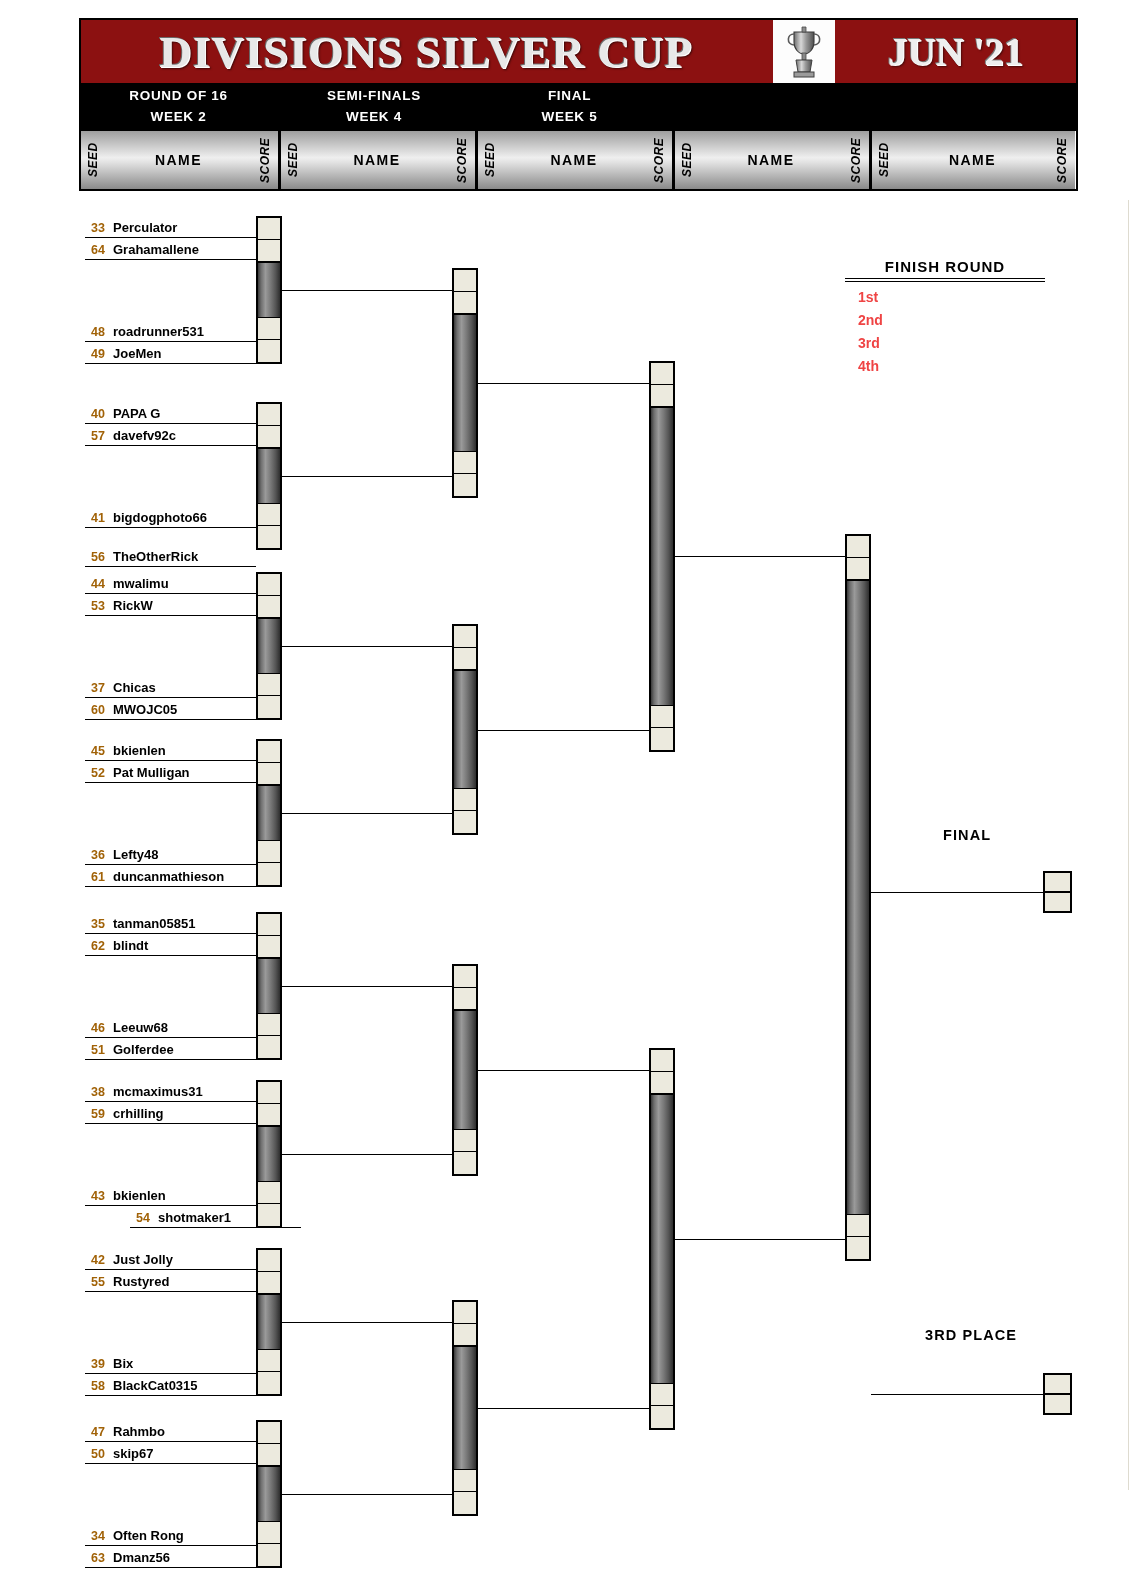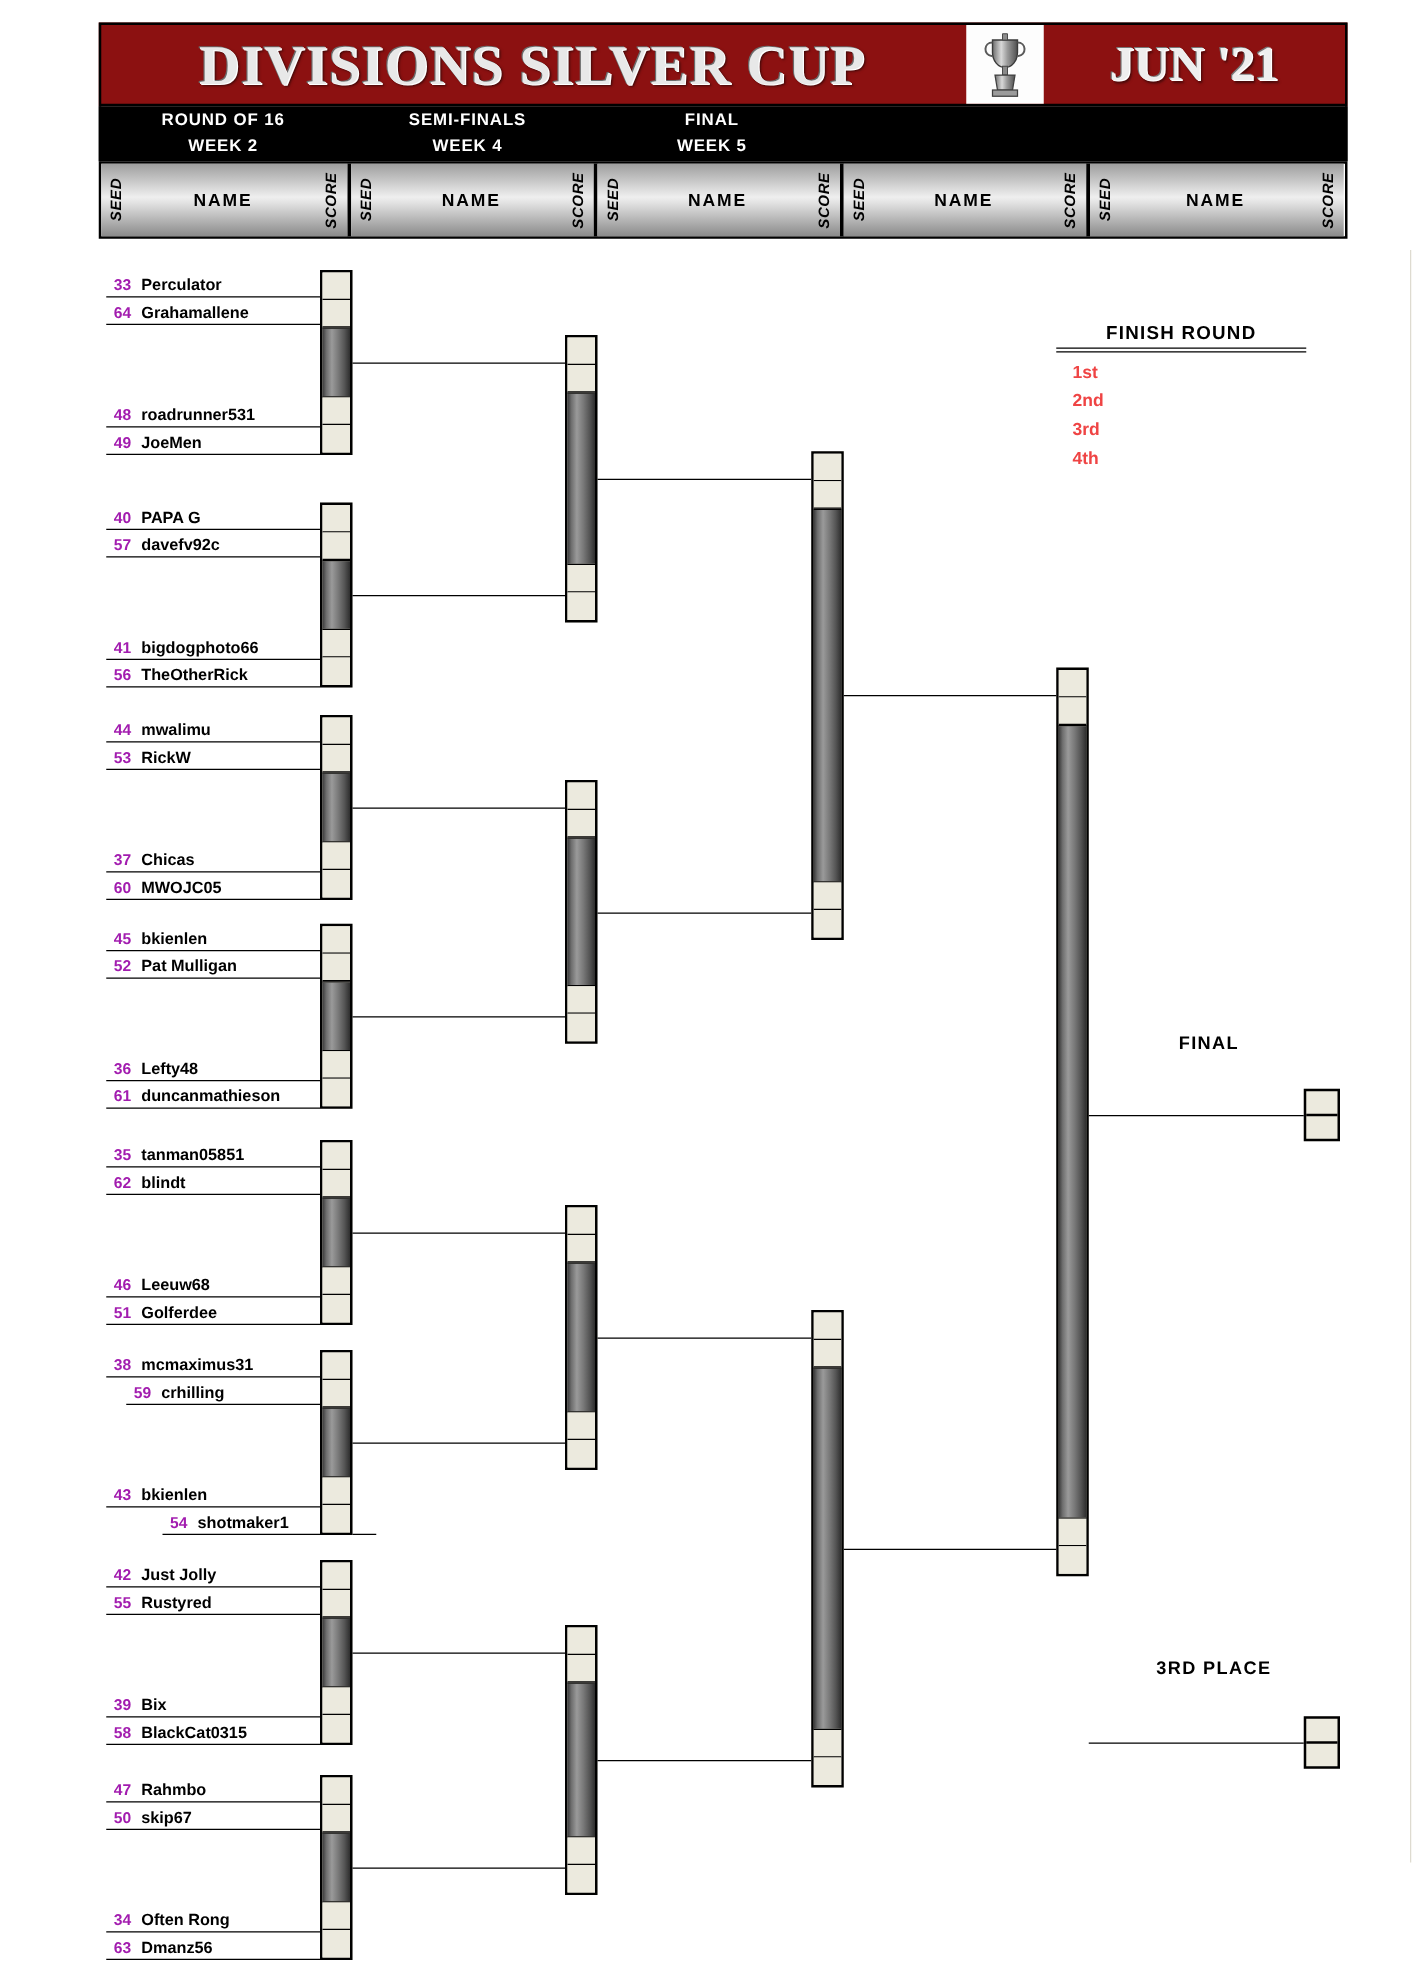--- a/index.html
+++ b/index.html
@@ -88,21 +88,21 @@
   
   .bracket{position:absolute;left:0;top:191px;width:1135px;height:1378px;}
 
   .entry{position:absolute;height:22px;}
   .entry .eline{
     position:absolute;left:0;bottom:0;width:100%;height:0;
     border-bottom:1.6px solid #000;
   }
   .entry .seed{
     position:absolute;left:6px;bottom:3px;
-    font-size:12.5px;font-weight:bold;color:#a21caf;
+    font-size:12.5px;font-weight:bold;color:#a16207;
   }
   .entry .pname{
     position:absolute;left:28px;bottom:3px;
     font-size:13px;font-weight:bold;color:#000;white-space:nowrap;
   }
 
   
   .scorestack{position:absolute;width:26px;border:2px solid #000;box-sizing:border-box;
      background:#eceade;display:flex;flex-direction:column;}
   .scorestack .cell{background:#eceade;box-sizing:border-box;border-bottom:1.6px solid #000;}
@@ -240,21 +240,21 @@
         <div class="entry" style="left: 85px; top: 233px; width: 171px;">
           <span class="seed">57</span>
           <span class="pname">davefv92c</span>
           <span class="eline"></span>
         </div>
         <div class="entry" style="left: 85px; top: 315px; width: 171px;">
           <span class="seed">41</span>
           <span class="pname">bigdogphoto66</span>
           <span class="eline"></span>
         </div>
-        <div class="entry" style="left: 85px; top: 337px; width: 171px;">
+        <div class="entry" style="left: 85px; top: 354px; width: 171px;">
           <span class="seed">56</span>
           <span class="pname">TheOtherRick</span>
           <span class="eline"></span>
         </div>
         <div class="entry" style="left: 85px; top: 381px; width: 171px;">
           <span class="seed">44</span>
           <span class="pname">mwalimu</span>
           <span class="eline"></span>
         </div>
         <div class="entry" style="left: 85px; top: 403px; width: 171px;">
@@ -310,21 +310,21 @@
         <div class="entry" style="left: 85px; top: 847px; width: 171px;">
           <span class="seed">51</span>
           <span class="pname">Golferdee</span>
           <span class="eline"></span>
         </div>
         <div class="entry" style="left: 85px; top: 889px; width: 171px;">
           <span class="seed">38</span>
           <span class="pname">mcmaximus31</span>
           <span class="eline"></span>
         </div>
-        <div class="entry" style="left: 85px; top: 911px; width: 171px; margin-left: 16px;">
+        <div class="entry" style="left: 85px; top: 911px; width: 171px;">
           <span class="seed">59</span>
           <span class="pname">crhilling</span>
           <span class="eline"></span>
         </div>
         <div class="entry" style="left: 85px; top: 993px; width: 171px;">
           <span class="seed">43</span>
           <span class="pname">bkienlen</span>
           <span class="eline"></span>
         </div>
         <div class="entry" style="left: 85px; top: 1015px; width: 171px; margin-left: 45px;">

